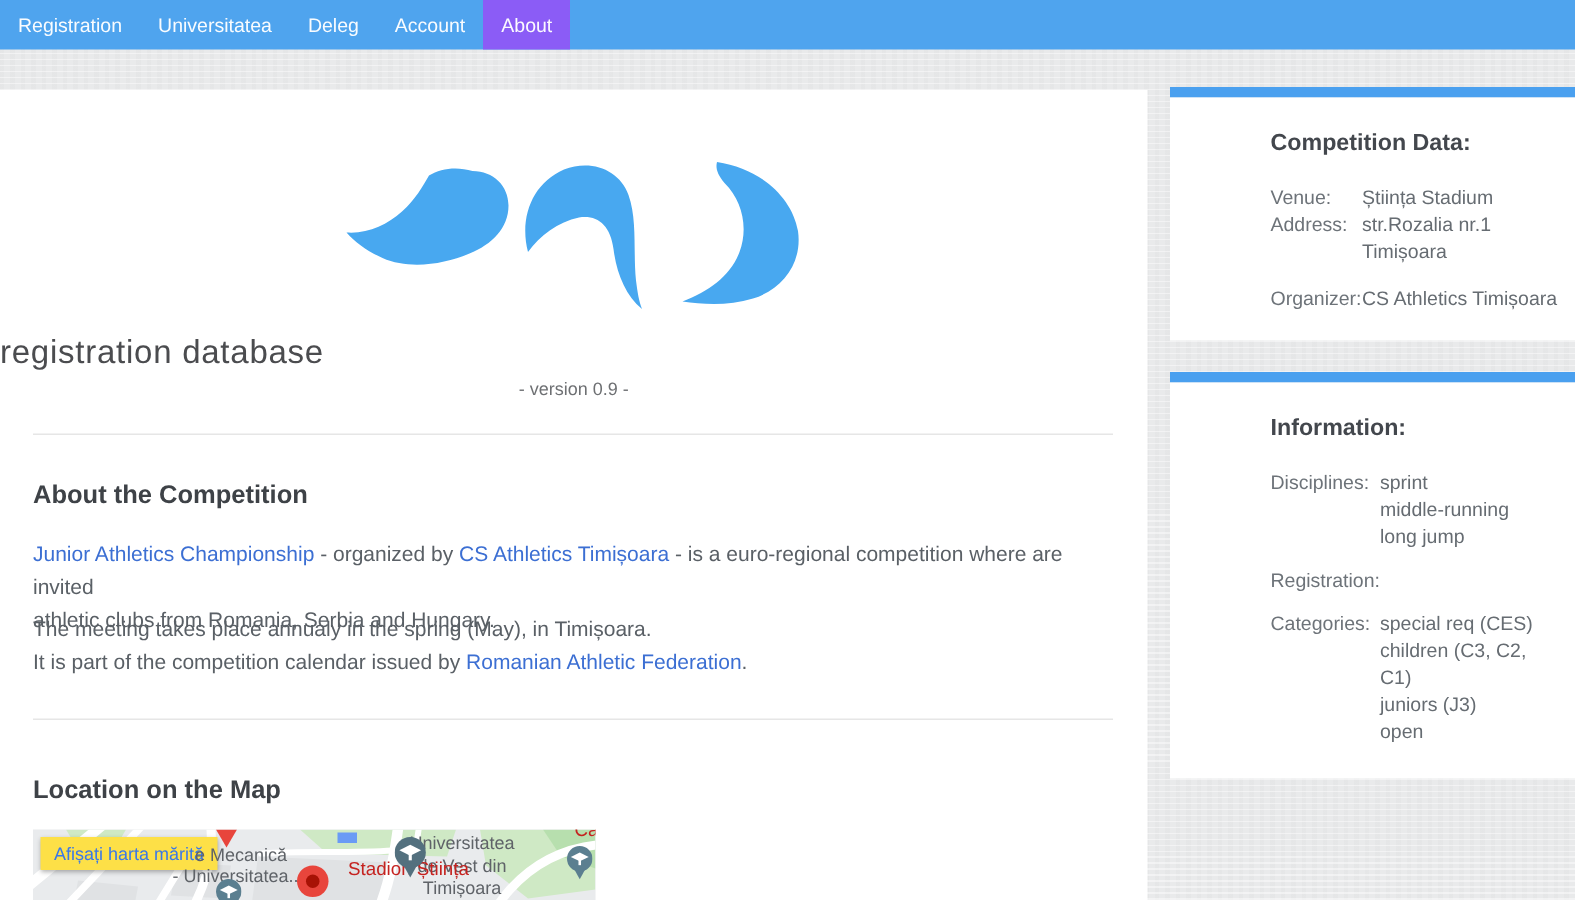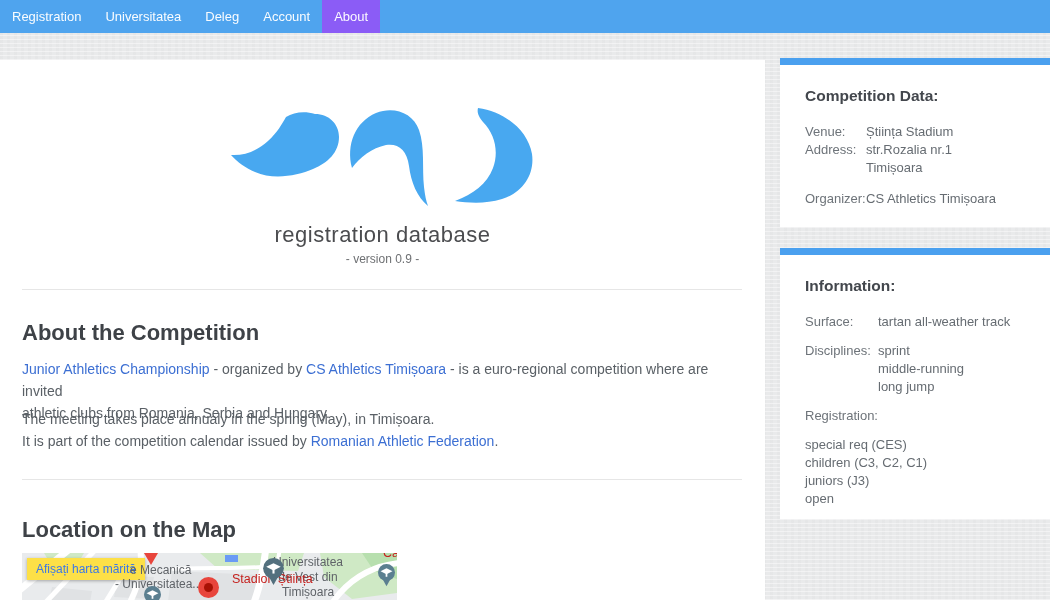--- a/index.html
+++ b/index.html
@@ -17,27 +17,27 @@
   .navbar { position:absolute; top:0; left:0; width:1050px; height:33px;
             background:#4fa4ee; display:flex; z-index:5; }
   .nav-item { padding:0 12px; line-height:33px; font-size:13px;
               color:rgba(255,255,255,.97); cursor:pointer; white-space:nowrap; }
   .nav-item.active { background:#8b5cf6; }
 
   
   .main-card { position:absolute; left:0; top:60px; width:765px; height:540px;
                background:#fff; overflow:hidden; }
   .logo-wrap { position:absolute; left:225px; top:38px; width:310px; height:112px; }
-  .app-title { position:absolute; top:162px; left:0; width:765px; text-align:center;
+  .app-title { position:absolute; top:162px; left:0; width:765px; 
                font-size:22px; color:#4b4c4f; letter-spacing:.5px; }
   .app-version { position:absolute; top:192px; left:0; width:765px; text-align:center;
                  font-size:12px; color:#6e7073; }
   .divider { position:absolute; left:22px; width:720px; height:1px; background:#e6e6e6; }
   .div-1 { top:229px; } .div-2 { top:419px; }
-  .section-heading { position:absolute; left:22px; font-size:22px; font-weight:bold;
+  .section-heading { position:absolute; left:22px; font-size:17px; font-weight:bold;
                      color:#3e4247; }
   .h-about { top:260px; } .h-map { top:457px; }
   .para { position:absolute; left:22px; width:726px; font-size:14px; line-height:22px;
           color:#5a6066; }
   .p-1 { top:298px; } .p-2 { top:348px; }
   .text-link { color:#3c6fd3; cursor:pointer; }
 
   
   .map-embed { position:absolute; left:22px; top:493px; width:375px; height:130px;
                overflow:hidden; background:#e9ebed; }
@@ -67,21 +67,21 @@
                 border-radius:50%; background:#e8453c; }
   .dot-marker::after { content:""; position:absolute; left:6px; top:6px; width:9px;
                        height:9px; border-radius:50%; background:#a81205; }
 
   
   .side-strip { position:absolute; left:780px; width:270px; height:7px; background:#4aa0ef; }
   .strip-1 { top:58px; } .strip-2 { top:248px; }
   .side-card { position:absolute; left:780px; width:270px; background:#fff; }
   .card-1 { top:65px; height:162px; }
   .card-2 { top:255px; height:264px; }
-  .side-inner { padding:22px 10px 0 25px; }
+  .side-inner { padding:22px 10px 0 25px;margin-left:42px; }
   .side-heading { font-size:15.5px; font-weight:bold; color:#43474d; margin-bottom:18px; }
   .info-row { display:flex; font-size:13px; line-height:18px; }
   .info-label { color:#6d7379; flex:0 0 61px; }
   .card-2 .info-label { flex:0 0 73px; }
   .info-values { color:#666c72; white-space:pre-line; }
   .card-1 .info-row:last-child { margin-top:13px; }
   .card-2 .info-row { margin-bottom:11px; }
 </style>
 </head>
 <body>
@@ -219,37 +219,34 @@
       </div>
   </div>
 </aside>
 
 <div class="side-strip strip-2"></div>
 <aside class="side-card card-2">
   <div class="side-inner">
     <h3 class="side-heading">Information:</h3>
     <div>
 
-        <div class="info-row">
-          <div class="info-label">Surface:</div>
-          <div class="info-values">tartan all-weather track</div>
-        </div>
 
         <div class="info-row">
           <div class="info-label">Disciplines:</div>
           <div class="info-values">sprint
 middle-running
 long jump</div>
         </div>
 
         <div class="info-row">
           <div class="info-label">Registration:</div>
         </div>
 
         <div class="info-row">
+          <div class="info-label">Categories:</div>
           <div class="info-values">special req (CES)
 children (C3, C2, C1)
 juniors (J3)
 open</div>
         </div>
       </div>
   </div>
 </aside>
 
 </body></html>

